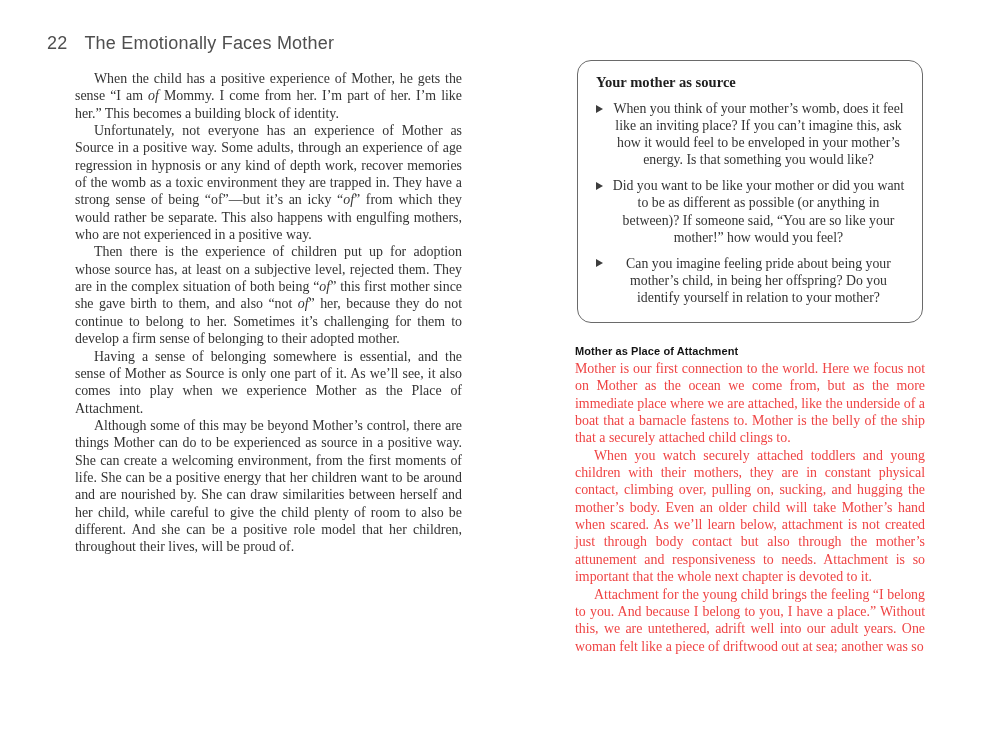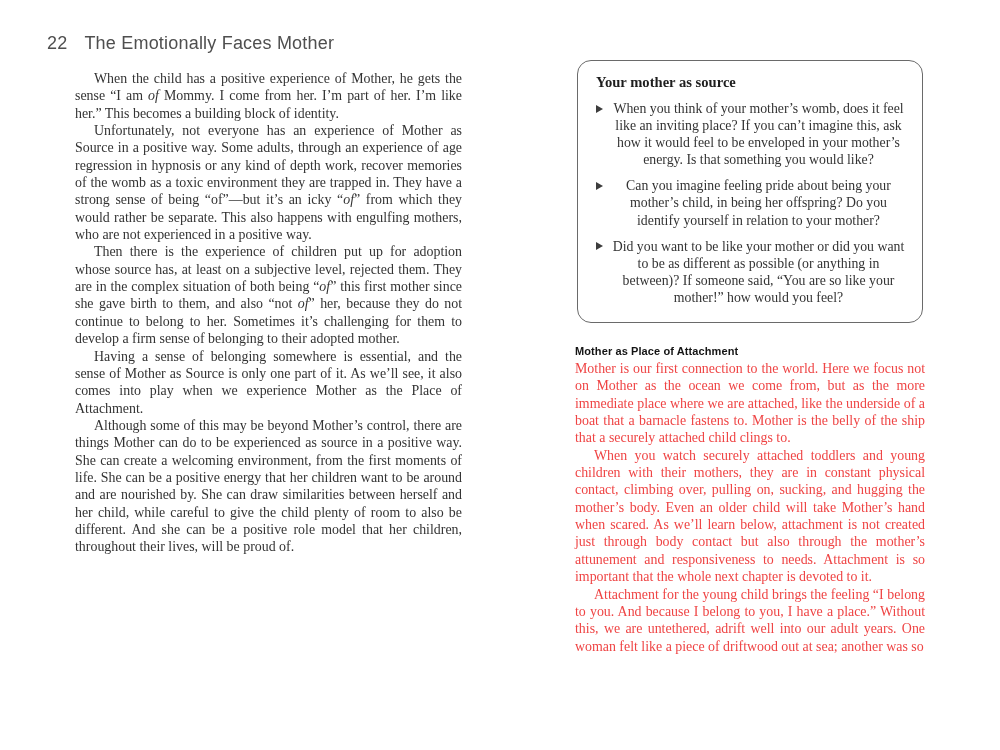--- a/index.html
+++ b/index.html
@@ -137,25 +137,25 @@
   <div class="right-wrap">
     <div class="exercise-box">
       <h3 class="box-title">Your mother as source</h3>
       <ul class="box-bullets" id="box-bullets">
           <li>
             <span class="bullet-arrow"></span>
             <span>When you think of your mother’s womb, does it feel like an inviting place? If you can’t imagine this, ask how it would feel to be enveloped in your mother’s energy. Is that something you would like?</span>
           </li>
           <li>
             <span class="bullet-arrow"></span>
-            <span>Can you imagine feeling pride about being your mother’s child, in being her offspring? Do you identify yourself in relation to your mother?</span>
+            <span>Did you want to be like your mother or did you want to be as different as possible (or anything in between)? If someone said, “You are so like your mother!” how would you feel?</span>
           </li>
           <li>
             <span class="bullet-arrow"></span>
-            <span>Did you want to be like your mother or did you want to be as different as possible (or anything in between)? If someone said, “You are so like your mother!” how would you feel?</span>
+            <span>Can you imagine feeling pride about being your mother’s child, in being her offspring? Do you identify yourself in relation to your mother?</span>
           </li>
         </ul>
     </div>
     <h2 class="section-heading">Mother as Place of Attachment</h2>
     <div class="right-col" id="right-col">
         <p class="no-indent"><span>Mother is our first connection to the world. Here we focus not on Mother as the ocean we come from, but as the more immediate place where we are attached, like the underside of a boat that a barnacle fastens to. Mother is the belly of the ship that a securely attached child clings to.</span></p>
         <p><span>When you watch securely attached toddlers and young children with their mothers, they are in constant physical contact, climbing over, pulling on, sucking, and hugging the mother’s body. Even an older child will take Mother’s hand when scared. As we’ll learn below, attachment is not created just through body contact but also through the mother’s attunement and responsiveness to needs. Attachment is so important that the whole next chapter is devoted to it.</span></p>
         <p><span>Attachment for the young child brings the feeling “I belong to you. And because I belong to you, I have a place.” Without this, we are untethered, adrift well into our adult years. One woman felt like a piece of driftwood out at sea; another was so</span></p>
       </div>
   </div>

